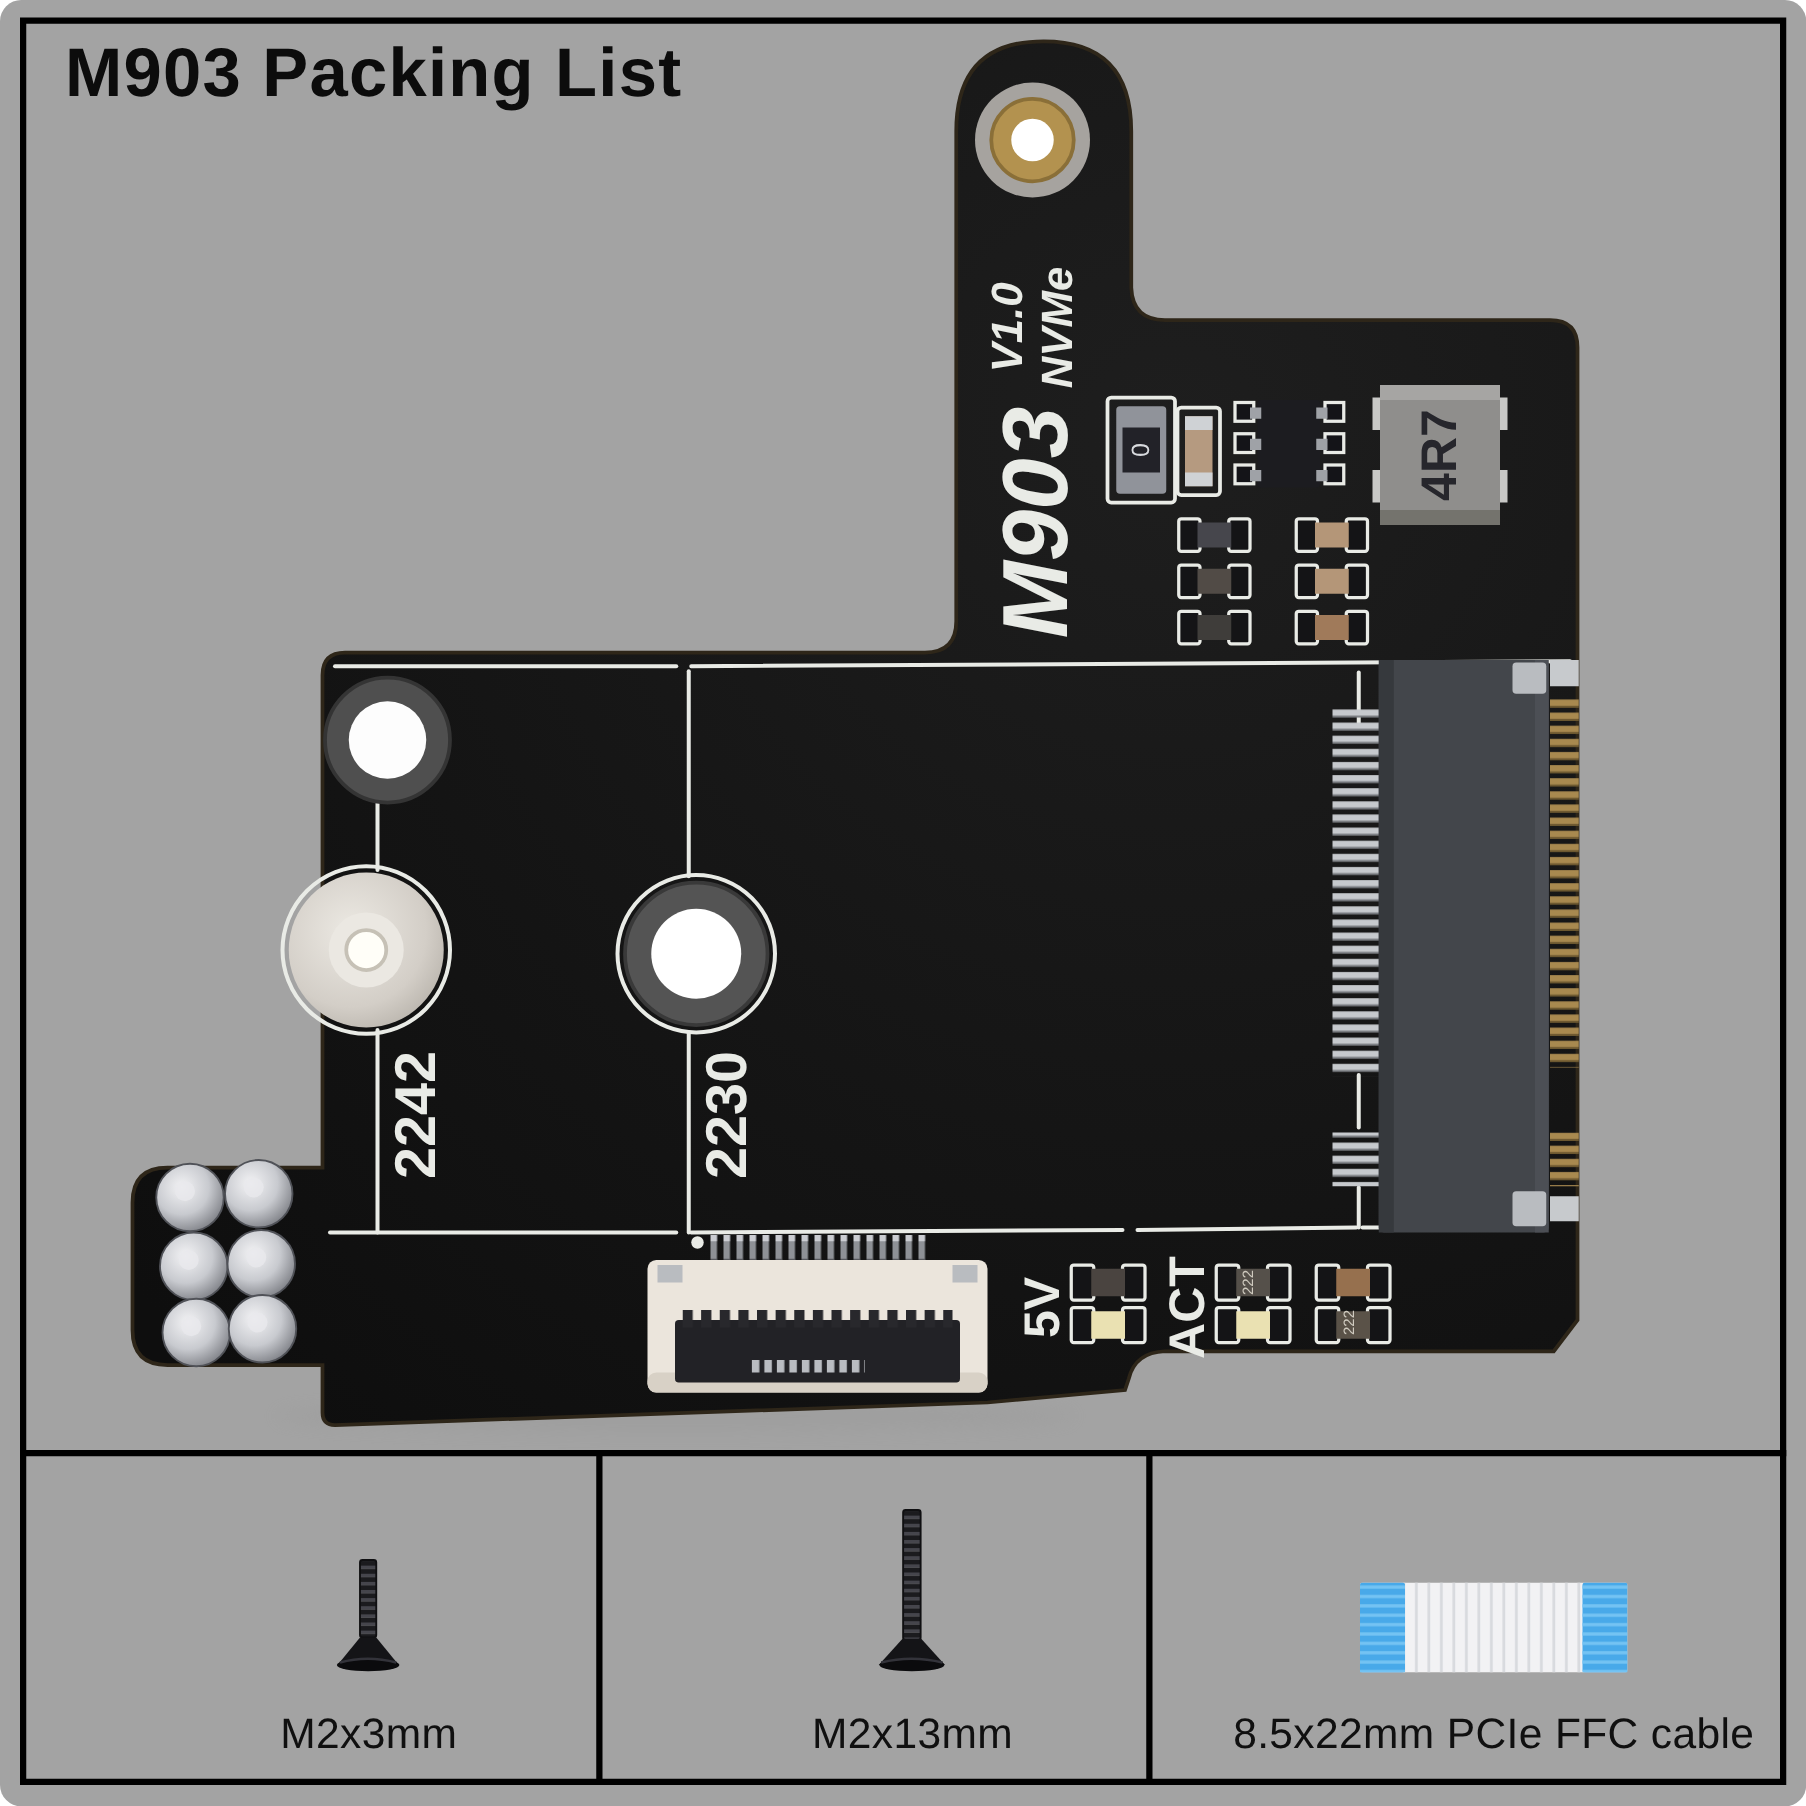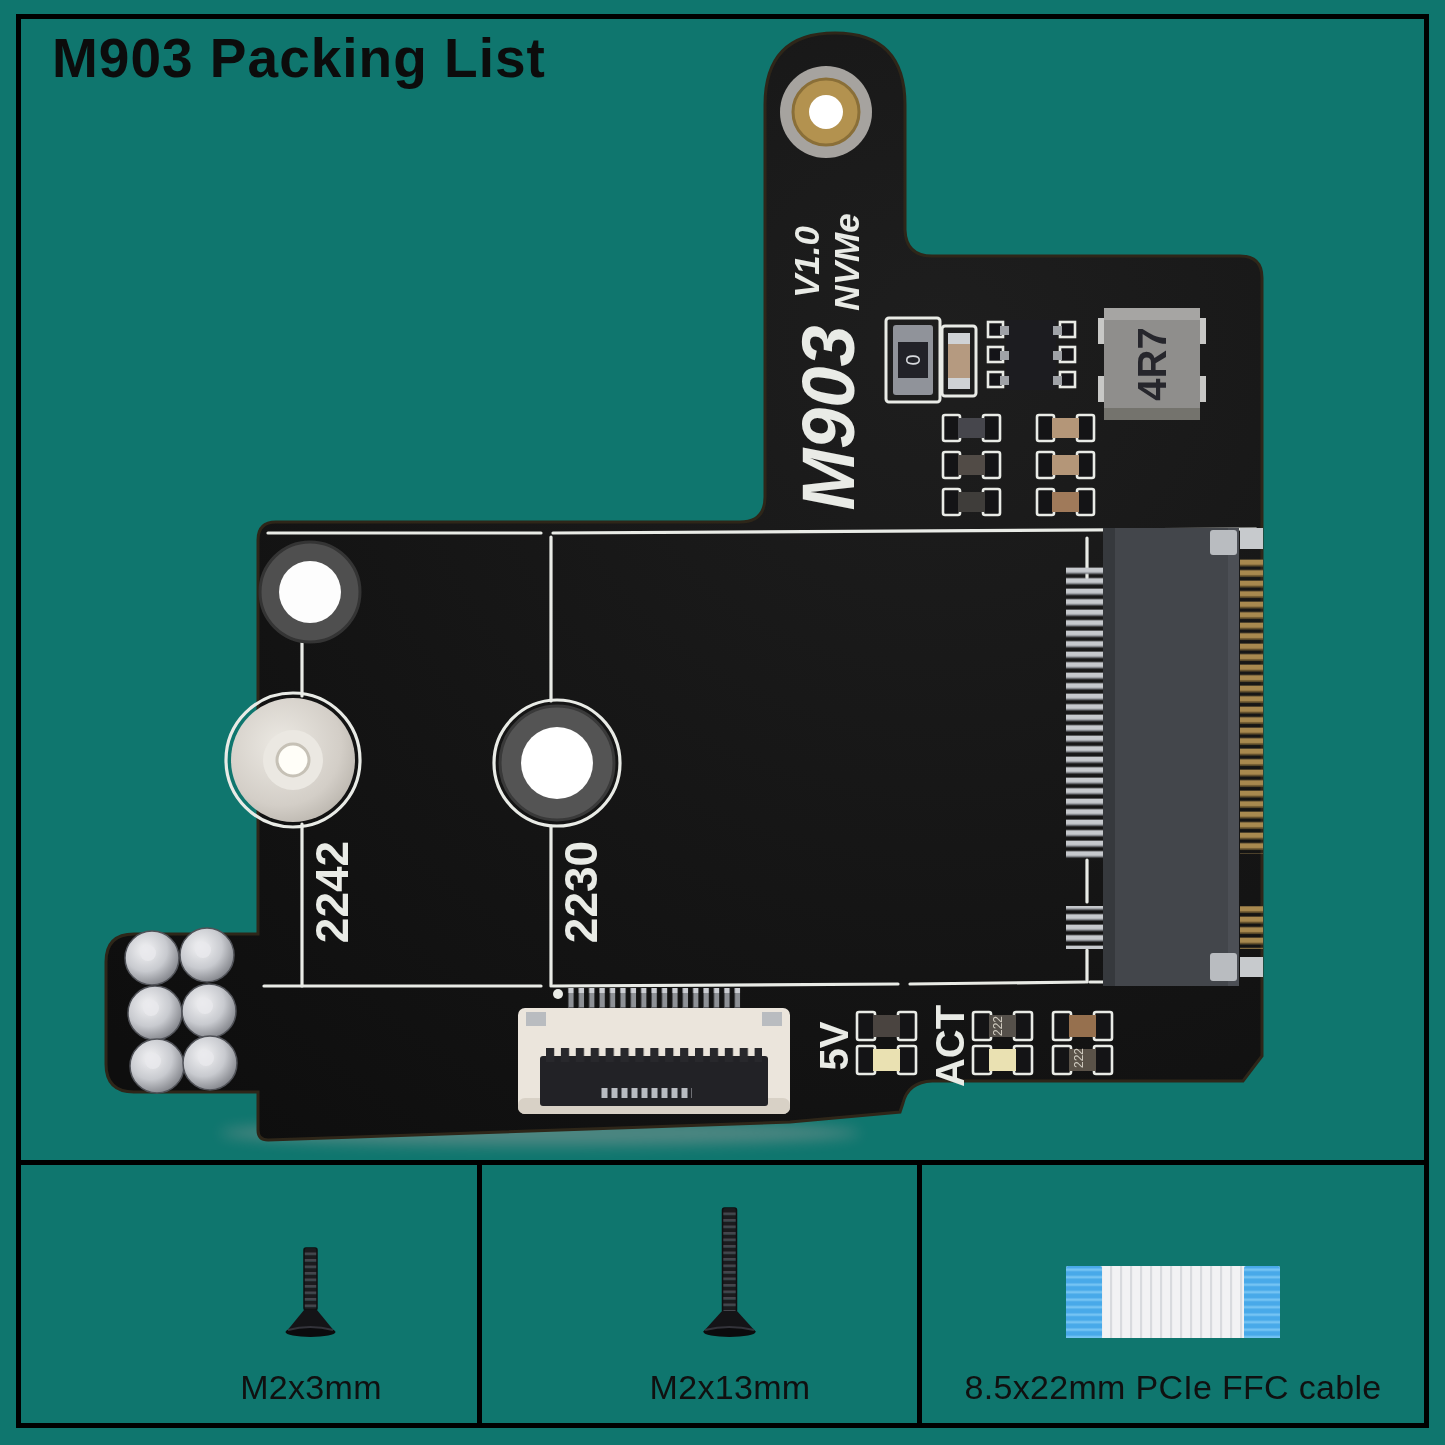--- a/index.html
+++ b/index.html
@@ -1,24 +1,24 @@
 <!DOCTYPE html>
 <html><head>
 <meta charset="utf-8">
 <style>
   html,body{margin:0;padding:0;background:#fff;font-family:"Liberation Sans",sans-serif;}
-  .stage{position:relative;width:1445px;height:1445px;background:#0f766e;overflow:hidden;}
+  .stage{position:relative;width:1445px;height:1445px;background:#a3a3a3;overflow:hidden;border-radius:17px;}
   .frame{position:absolute;left:16px;top:14px;width:1413px;height:1414px;border:5px solid #000;box-sizing:border-box;}
   .page-title{position:absolute;left:52px;top:26px;font-size:55px;font-weight:700;letter-spacing:1px;color:#0c0c0c;white-space:nowrap;}
   #pcb-svg{position:absolute;left:0;top:0;}
   .hline{position:absolute;left:16px;top:1160px;width:1413px;height:5px;background:#000;}
   .vline{position:absolute;top:1160px;width:5px;height:268px;background:#000;}
   .v1{left:477px}.v2{left:917px}
   .cell{position:absolute;top:1165px;height:258px;display:flex;flex-direction:column;align-items:center;justify-content:flex-end;gap:30px;padding-bottom:16px;box-sizing:border-box;}
-  .c1{left:37px;width:548px}.c2{left:482px;width:496px}.c3{left:922px;width:502px}
+  .c1{left:21px;width:548px}.c2{left:482px;width:496px}.c3{left:944px;width:502px}
   .item-label{font-size:34px;color:#101010;letter-spacing:.3px;}
   svg text.silk{font-family:"Liberation Sans",sans-serif;}
 </style>
 </head>
 <body>
 
 <div class="stage">
 
   <div class="frame"></div>
   <div class="page-title">M903 Packing List</div>

